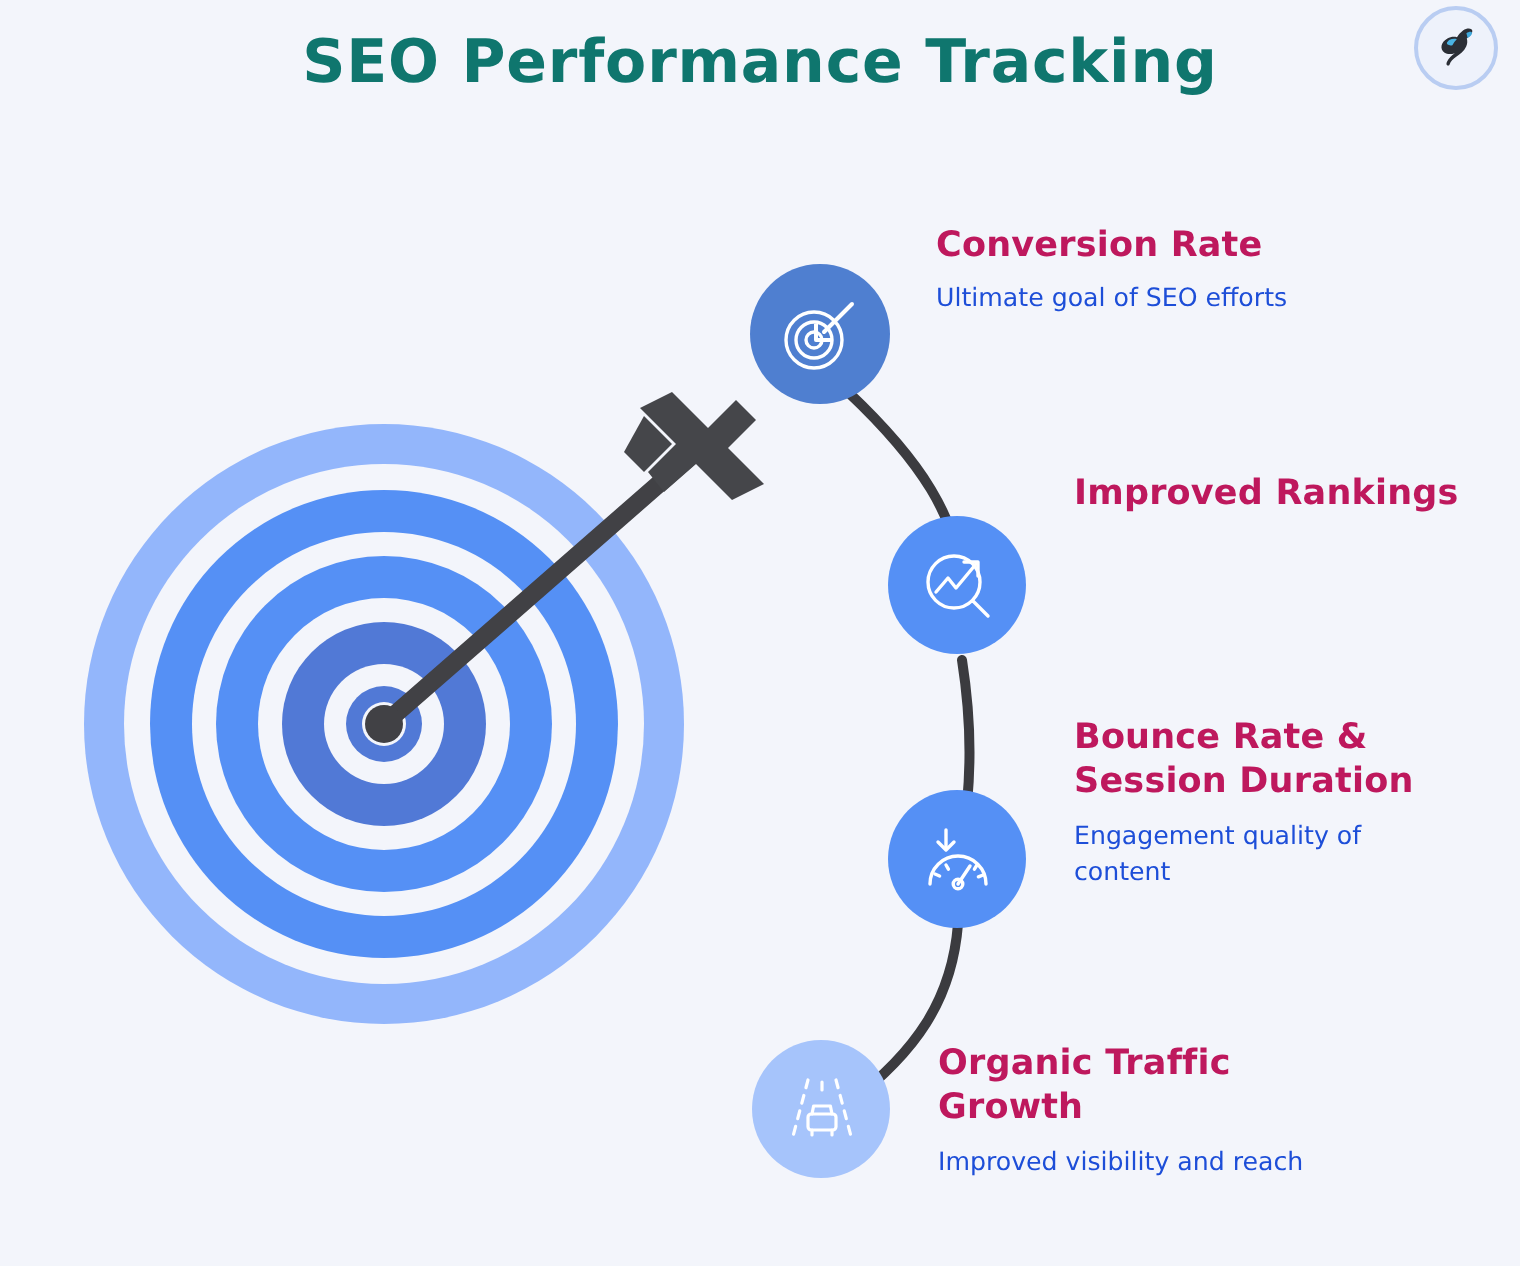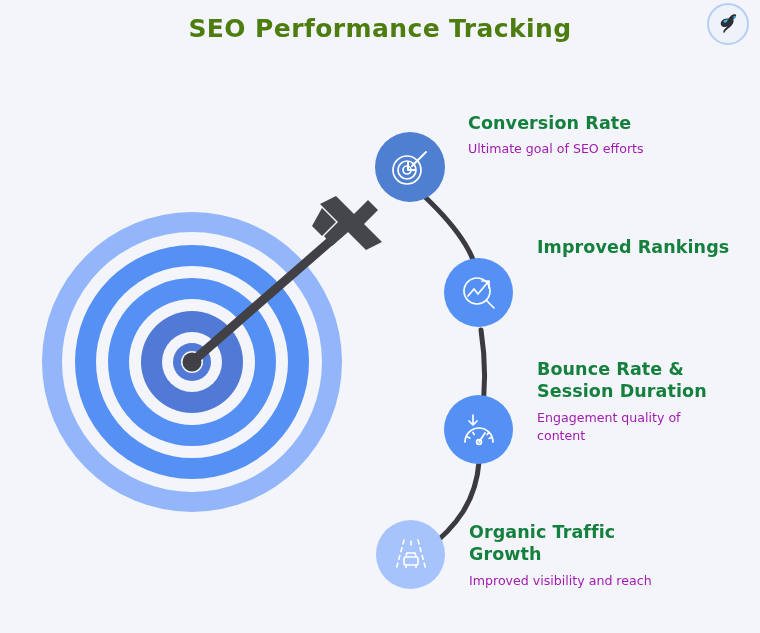--- a/index.html
+++ b/index.html
@@ -21,24 +21,24 @@
   }
 
   
   .title {
     position: absolute;
     left: 0;
     top: 14px;
     width: 760px;
     text-align: center;
     font-family: "DejaVu Sans", sans-serif;
-    font-size: 25px;
+    font-size: 30px;
     font-weight: bold;
     letter-spacing: 0.4px;
-    color: #4d7c0f;
+    color: #0f766e;
   }
 
   
   .badge {
     position: absolute;
     right: 11px;
     top: 3px;
     width: 42px;
     height: 42px;
     border-radius: 50%;
@@ -83,31 +83,31 @@
   .node-4 { left: 376px; top: 520px; width: 69px; height: 69px; background: #a6c4fb; }
 
   
   .block {
     position: absolute;
   }
   .block .heading {
     font-family: "DejaVu Sans", sans-serif;
     font-size: 17.5px;
     font-weight: bold;
-    color: #15803d;
+    color: #be185d;
     line-height: 1.28;
     letter-spacing: 0.1px;
     margin: 0 0 6px 0;
     white-space: pre-line;
   }
   .block .desc {
     font-family: "DejaVu Sans", sans-serif;
     font-size: 12.6px;
     font-weight: normal;
-    color: #a21caf;
+    color: #1d4ed8;
     line-height: 1.42;
     margin: 0;
   }
 
   .block-1 { left: 468px; top: 112px; width: 275px; }
   .block-2 { left: 537px; top: 236px; width: 215px; }
   .block-3 { left: 537px; top: 358px; width: 190px; }
   .block-4 { left: 469px; top: 521px; width: 190px; }
 </style>
 </head>

